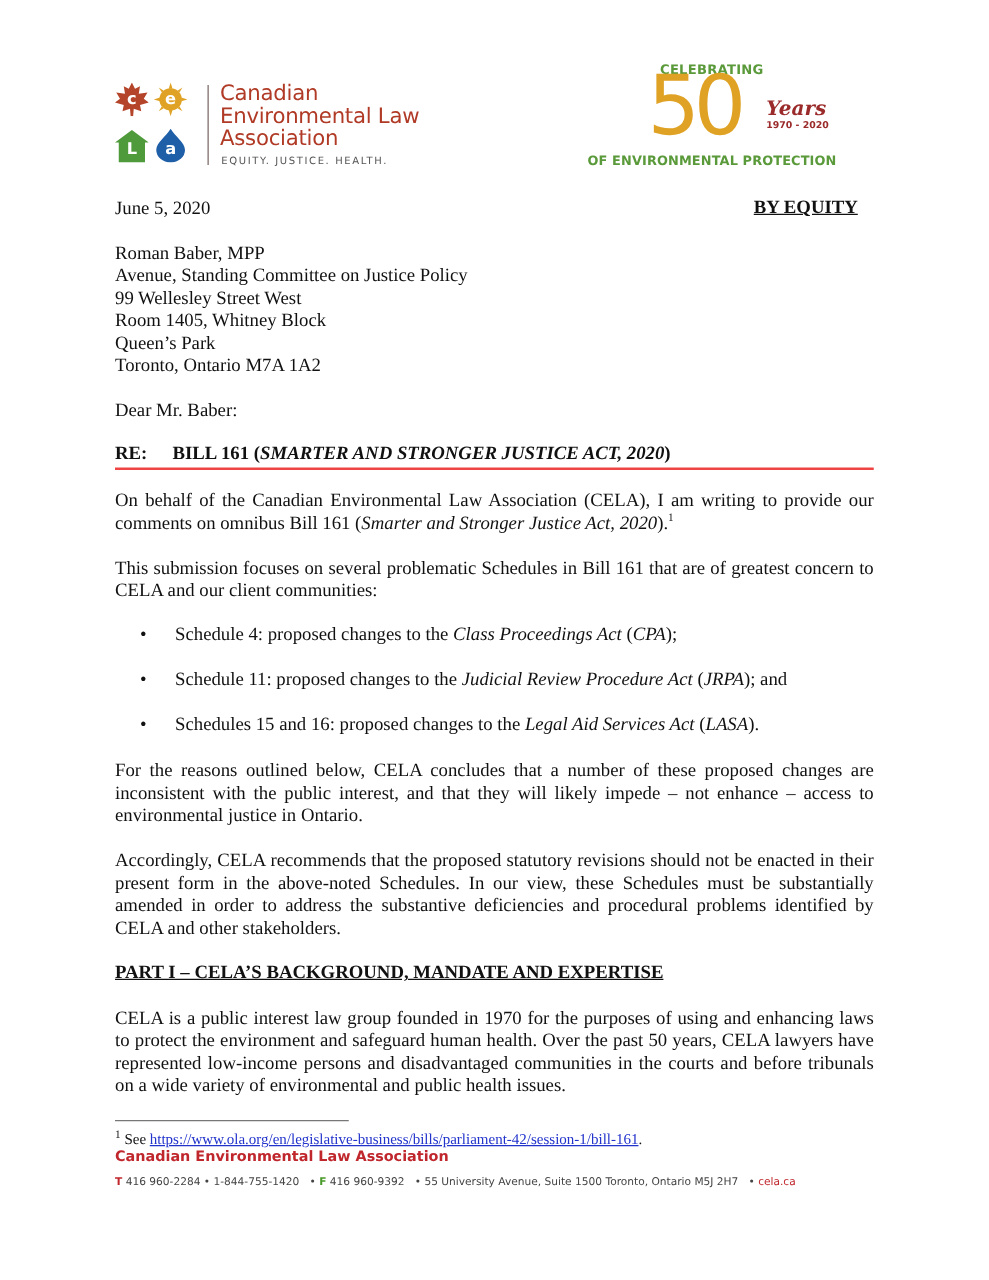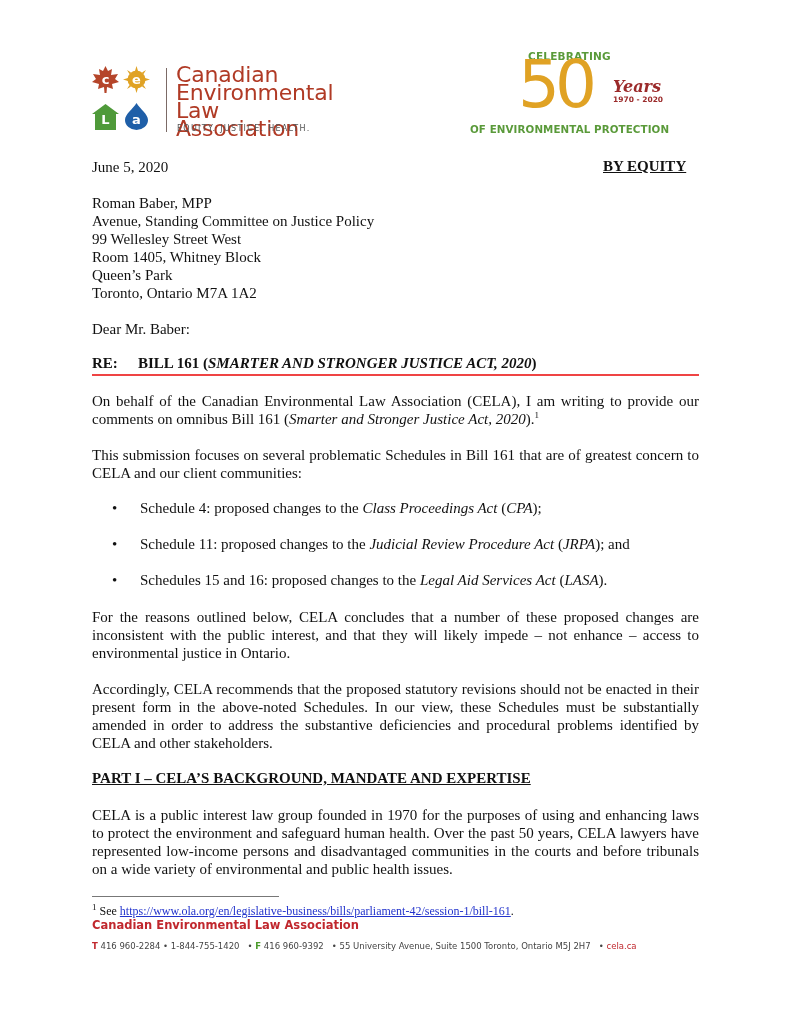--- a/index.html
+++ b/index.html
@@ -13,21 +13,21 @@
          justify-content: center; color: #fff; font-family: "DejaVu Sans", sans-serif;
          font-weight: bold; font-size: 13px; }
   .ico svg { position: absolute; left: 0; top: 0; }
   .ico span { position: relative; z-index: 1; }
   .ico-c { left: 0; top: 0; }
   .ico-e { left: 31px; top: 0; color: #fff; }
   .ico-l { left: 0; top: 37px; }
   .ico-a { left: 31px; top: 37px; }
   .cela-divider { position: absolute; left: 74px; top: 2px; width: 1px; height: 64px; background: #7b6a66; }
   .cela-name { position: absolute; left: 84px; top: 0; color: #b03a25;
-               font-family: "DejaVu Sans", sans-serif; font-size: 22px; line-height: 18px; letter-spacing: -0.2px; }
+               font-family: "DejaVu Sans", sans-serif; font-size: 17px; line-height: 18px; letter-spacing: -0.2px; }
   .cela-tagline { position: absolute; left: 85px; top: 58px; color: #555;
                   font-family: "DejaVu Sans", sans-serif; font-size: 8px; letter-spacing: 1.3px; }
 
   .anniv { position: absolute; left: 470px; top: 50px; width: 210px; height: 90px; }
   .anniv-top { position: absolute; left: 58px; top: 0; color: #5a9a3a; font-family: "DejaVu Sans", sans-serif;
                font-weight: bold; font-size: 10.5px; letter-spacing: 0.2px; }
   .anniv-50 { position: absolute; left: 48px; top: 2px; color: #e0a224; font-family: "DejaVu Sans", sans-serif;
               font-weight: normal; font-size: 66px; line-height: 66px; letter-spacing: -5px; }
   .anniv-years { position: absolute; left: 143px; top: 27px; color: #9b2a2a; font-family: "DejaVu Serif", serif;
                  font-style: italic; font-weight: bold; font-size: 16px; }

